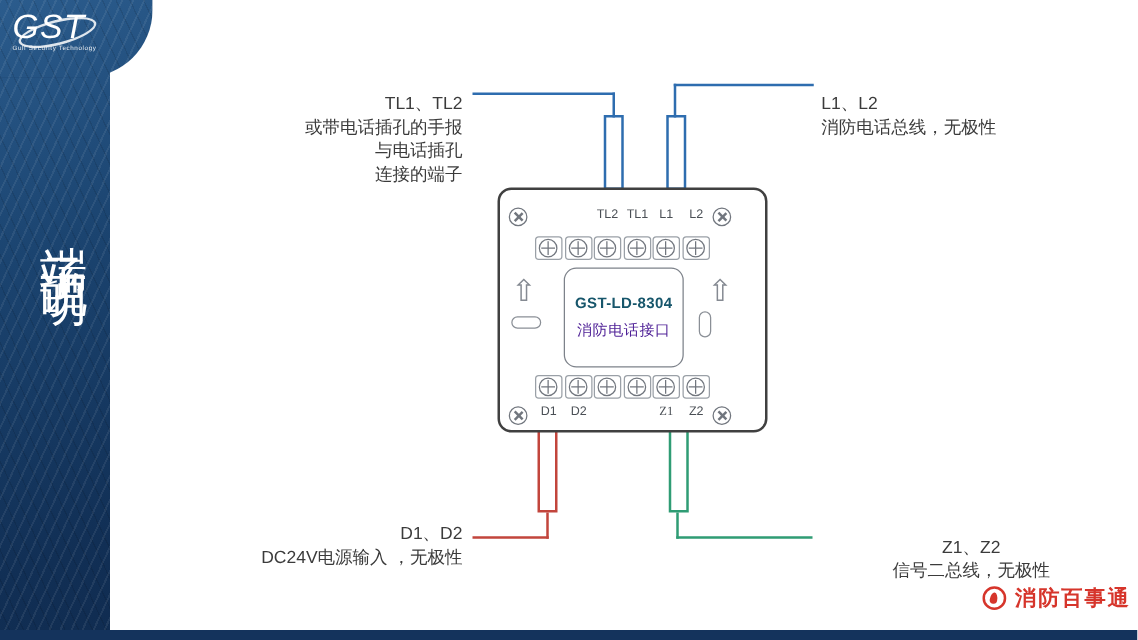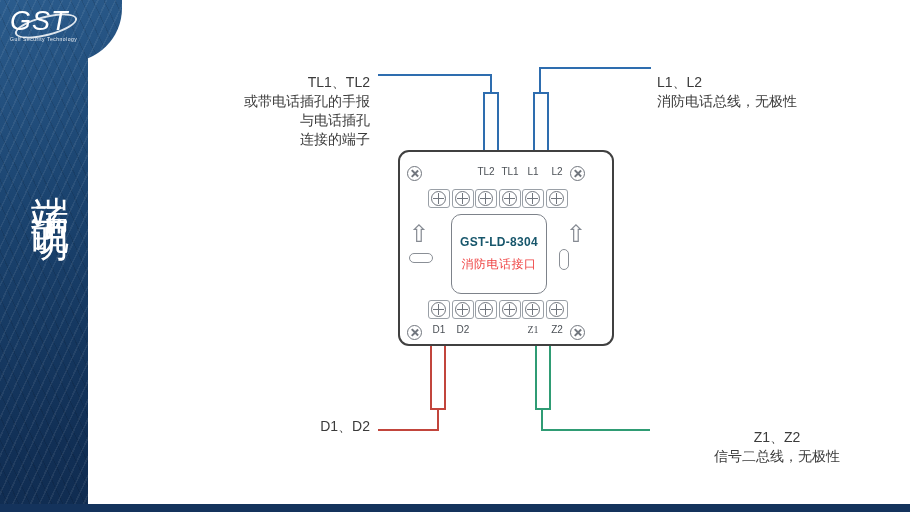--- a/index.html
+++ b/index.html
@@ -46,21 +46,21 @@
   .screw-p::after{content:"";position:absolute;top:50%;left:1px;right:1px;height:1.5px;margin-top:-0.75px;background:#71767e;}
   .screw-x::before{content:"";position:absolute;left:50%;top:2px;bottom:2px;width:1.5px;margin-left:-0.75px;background:#71767e;transform:rotate(45deg);}
   .screw-x::after{content:"";position:absolute;left:50%;top:2px;bottom:2px;width:1.5px;margin-left:-0.75px;background:#71767e;transform:rotate(-45deg);}
   .term{position:absolute;width:20px;height:17px;border:1px solid #9aa0a7;border-radius:3px;background:#fff;}
   .term .screw{left:2px;top:1px;}
   .t-lbl{position:absolute;width:26px;text-align:center;font-size:10px;line-height:12px;color:#4a4f55;}
   .center-box{position:absolute;left:51px;top:62px;width:96px;height:80px;box-sizing:border-box;
     border:1.5px solid #7d828a;border-radius:10px;display:flex;flex-direction:column;align-items:center;
     justify-content:center;gap:7px;}
   .dev-model{font-size:12px;font-weight:bold;color:#17566b;letter-spacing:0.3px;}
-  .dev-name{font-size:12px;color:#ef4444;letter-spacing:0.5px;text-align:right;}
+  .dev-name{font-size:12px;color:#4c1d95;letter-spacing:0.5px;text-align:right;}
   .arrow-up{position:absolute;font-size:24px;line-height:24px;color:#858a92;}
   .pill{position:absolute;box-sizing:border-box;border:1.5px solid #8a8f96;border-radius:6px;background:#fff;}
   .pill-h{left:9px;top:101px;width:24px;height:10px;}
   .pill-v{left:159px;top:97px;width:10px;height:21px;}
 
   
   .ann{position:absolute;font-size:14px;color:#3b3b3b;line-height:19px;margin-top:14px;}
   .ann-tl{left:158px;top:59px;width:212px;text-align:right;}
   .ann-tr{left:657px;top:59px;width:240px;text-align:left;}
   .ann-bl{left:150px;top:403px;width:220px;text-align:right;}
@@ -170,20 +170,25 @@
     <div>或带电话插孔的手报</div>
     <div>与电话插孔</div>
     <div>连接的端子</div>
   </div>
   <div class="ann ann-tr">
     <div>L1、L2</div>
     <div>消防电话总线，无极性</div>
   </div>
   <div class="ann ann-bl">
     <div>D1、D2</div>
+    <div>DC24V电源输入 ，无极性</div>
   </div>
   <div class="ann ann-br">
     <div>Z1、Z2</div>
     <div>信号二总线，无极性</div>
   </div>
 
+  <div class="brand">
+    <span class="brand-icon"></span>
+    <span class="brand-text">消防百事通</span>
+  </div>
 
 </div>
 
 </body></html>

